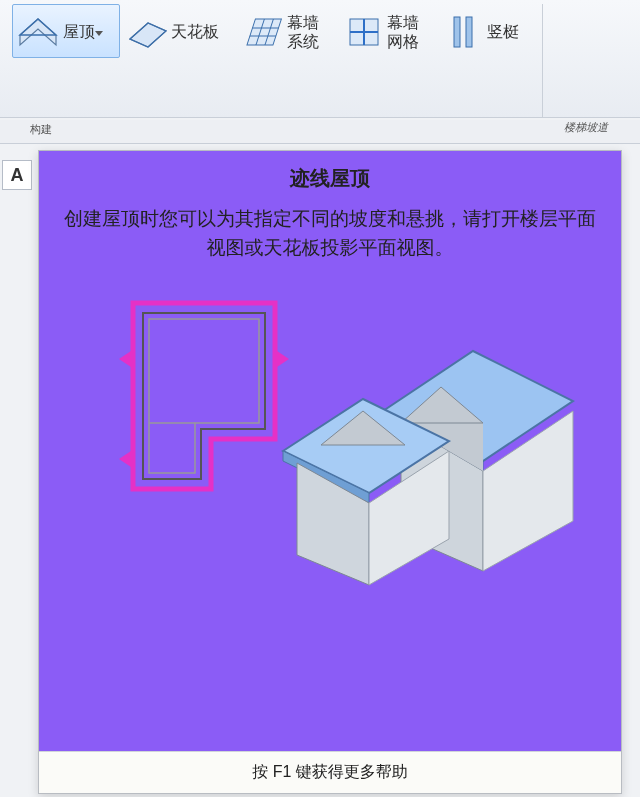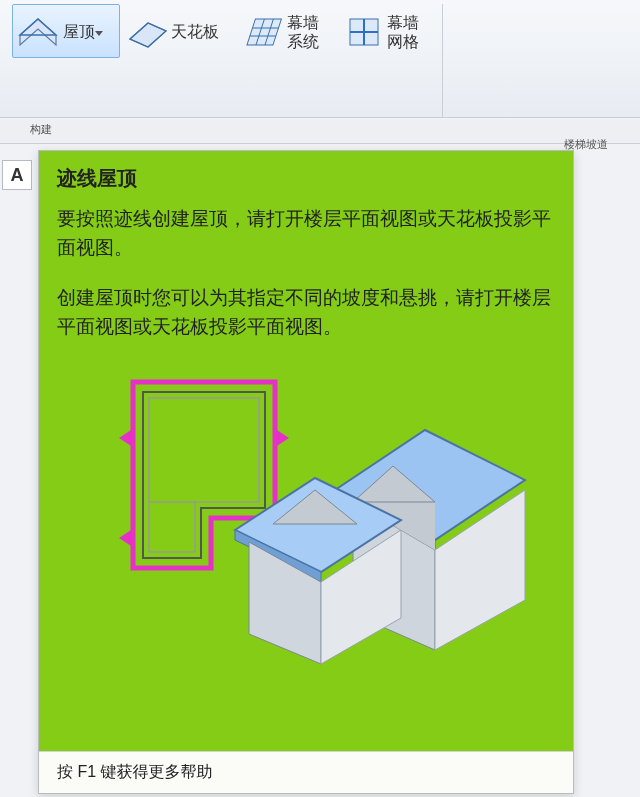--- a/index.html
+++ b/index.html
@@ -58,40 +58,41 @@
     top: 120px;
     left: 0;
     width: 640px;
     height: 24px;
     font-size: 11px;
     color: #555;
     background: #edeff3;
     border-bottom: 1px solid #c9cfd8;
   }
   .panel-label-left { position:absolute; left:30px; top:2px; }
-  .panel-label-right { position:absolute; right:32px; top:17px; }
+  .panel-label-right { position:absolute; right:32px; top:0;font-style:italic; }
   .sidebar-a {
     position: absolute;
     top: 160px; left: 2px;
     width: 30px; height: 30px;
     border: 1px solid #b5bcc7;
     background: #fff;
     display: flex; align-items: center; justify-content: center;
     font-size: 18px; font-weight: bold; color: #333;
   }
   .tooltip {
     position: absolute;
     top: 150px; left: 38px;
-    width: 536px;
+    width: 584px;
     height: 644px;
-    background: #84cc16;
+    background: #8b5cf6;
     border: 1px solid #b8bcc2;
     box-shadow: 0 3px 10px rgba(0,0,0,0.15);
     display: flex;
     flex-direction: column;
+    text-align: center;
   }
   .tooltip-body {
     padding: 14px 18px 10px 18px;
     flex: 1;
     overflow: hidden;
   }
   .tooltip-title { font-size: 20px; font-weight: bold; color: #222; margin-bottom: 12px; }
   .tooltip-text { font-size: 19px; color: #222; line-height: 1.55; margin-bottom: 20px; }
   .tooltip-image {
     width: 100%; height: 320px;
@@ -162,37 +163,45 @@
         <svg width="46" height="40" viewBox="0 0 46 40">
           <rect x="10" y="8" width="28" height="26" fill="#dce9f8" stroke="#3b6fab"></rect>
           <line x1="10" y1="21" x2="38" y2="21" stroke="#2d6fc7" stroke-width="2"></line>
           <line x1="24" y1="8" x2="24" y2="34" stroke="#2d6fc7" stroke-width="2"></line>
         </svg>
       </span>
       <span class="label">幕墙
 网格</span>
     </div>
 
+    <div class="ribbon-btn">
+      <span class="icon-slot">
+        <svg width="46" height="40" viewBox="0 0 46 40">
+          <rect x="14" y="6" width="6" height="30" fill="#9fc3ea" stroke="#3b6fab"></rect>
+          <rect x="26" y="6" width="6" height="30" fill="#9fc3ea" stroke="#3b6fab"></rect>
+        </svg>
+      </span>
+      <span class="label">竖梃</span>
+    </div>
   </div>
 
 </div>
 
 <div class="panel-label-row">
   <span class="panel-label-left">构建</span>
   <span class="panel-label-right">楼梯坡道</span>
 </div>
 
 <div class="sidebar-a">
   <span>A</span>
 </div>
 
 <div class="tooltip">
   <div class="tooltip-body">
     <div class="tooltip-title">迹线屋顶</div>
-    <div class="tooltip-text">要按照迹线创建屋顶，请打开楼层平面视图或天花板投影平面视图。</div>
     <div class="tooltip-text">创建屋顶时您可以为其指定不同的坡度和悬挑，请打开楼层平面视图或天花板投影平面视图。</div>
 
     <div class="tooltip-image">
 
       <svg class="plan" width="180" height="220" viewBox="0 0 180 220">
         <path d="M18 14 H160 V150 H96 V200 H18 Z" fill="none" stroke="#e531c6" stroke-width="5"></path>
         <path d="M28 24 H150 V140 H86 V190 H28 Z" fill="none" stroke="#555" stroke-width="2"></path>
         <path d="M34 30 H144 V134 H80 V184 H34 Z" fill="none" stroke="#999" stroke-width="1.5"></path>
         <line x1="34" y1="134" x2="80" y2="134" stroke="#999" stroke-width="1.5"></line>
 

